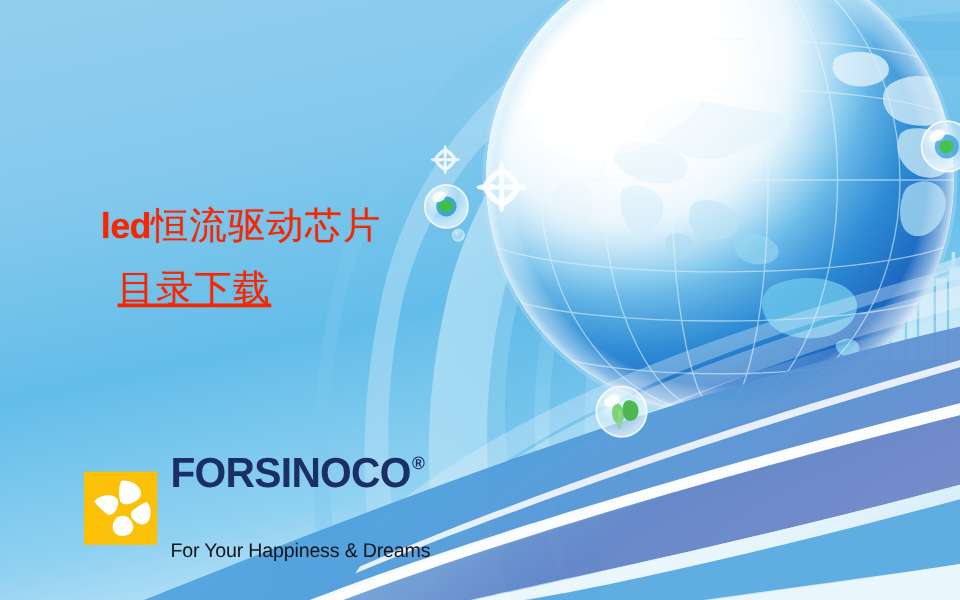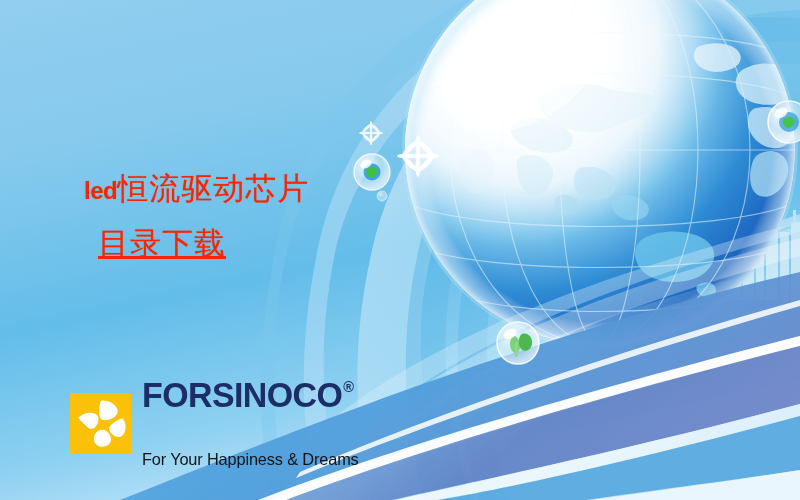--- a/index.html
+++ b/index.html
@@ -29,21 +29,21 @@
     font-size:31px;
     line-height:52px;
     letter-spacing:1px;
     white-space:nowrap;
     text-shadow:0 0 1px rgba(246,38,0,.45);
   }
   .headline-line.second{ padding-left:14px;text-decoration:underline; }
   .headline-line .latin{
     font-family:"Liberation Sans","DejaVu Sans",sans-serif;
     font-weight:700;
-    font-size:24px;
+    font-size:30px;
     letter-spacing:-.5px;
   }
 
   
   .logo-block{
     position:absolute; left:70px; top:377px;
     display:flex; align-items:center; gap:11px;
     z-index:40;
   }
   .logo-mark{

